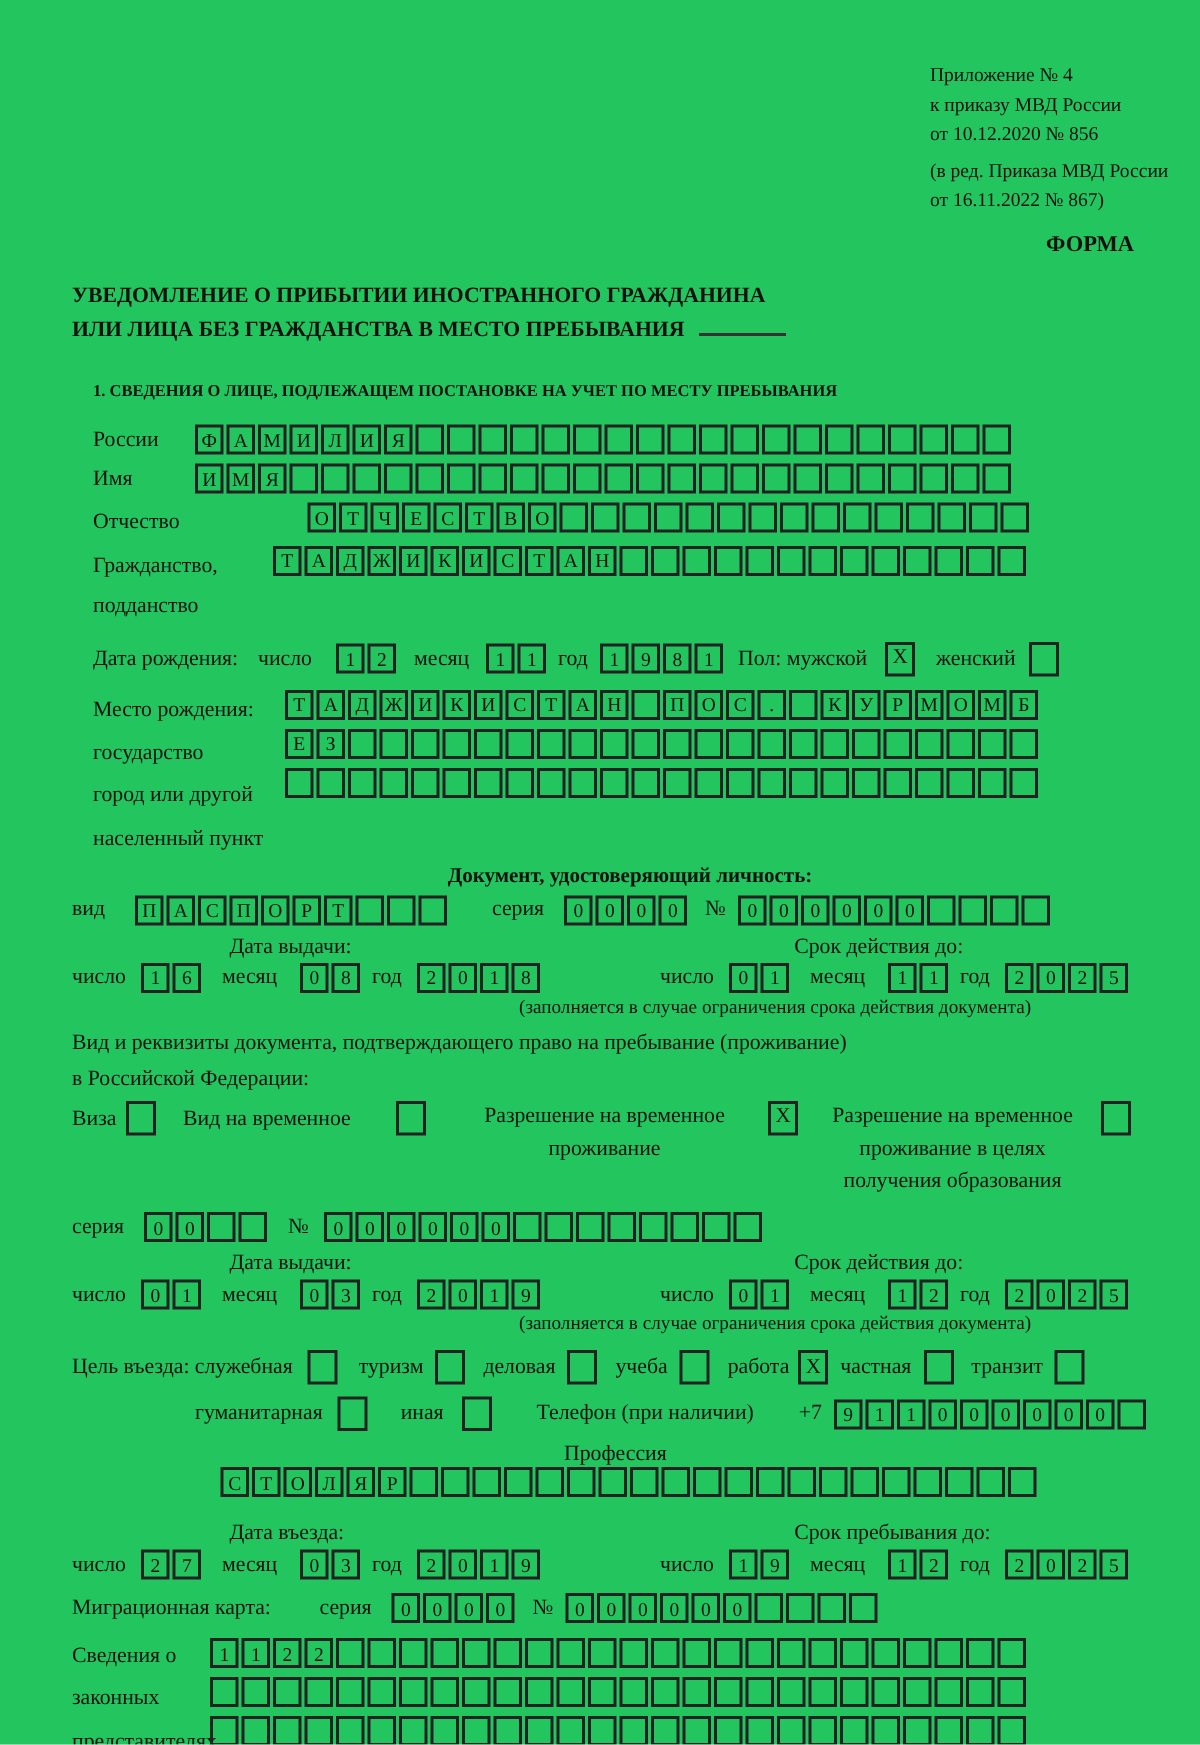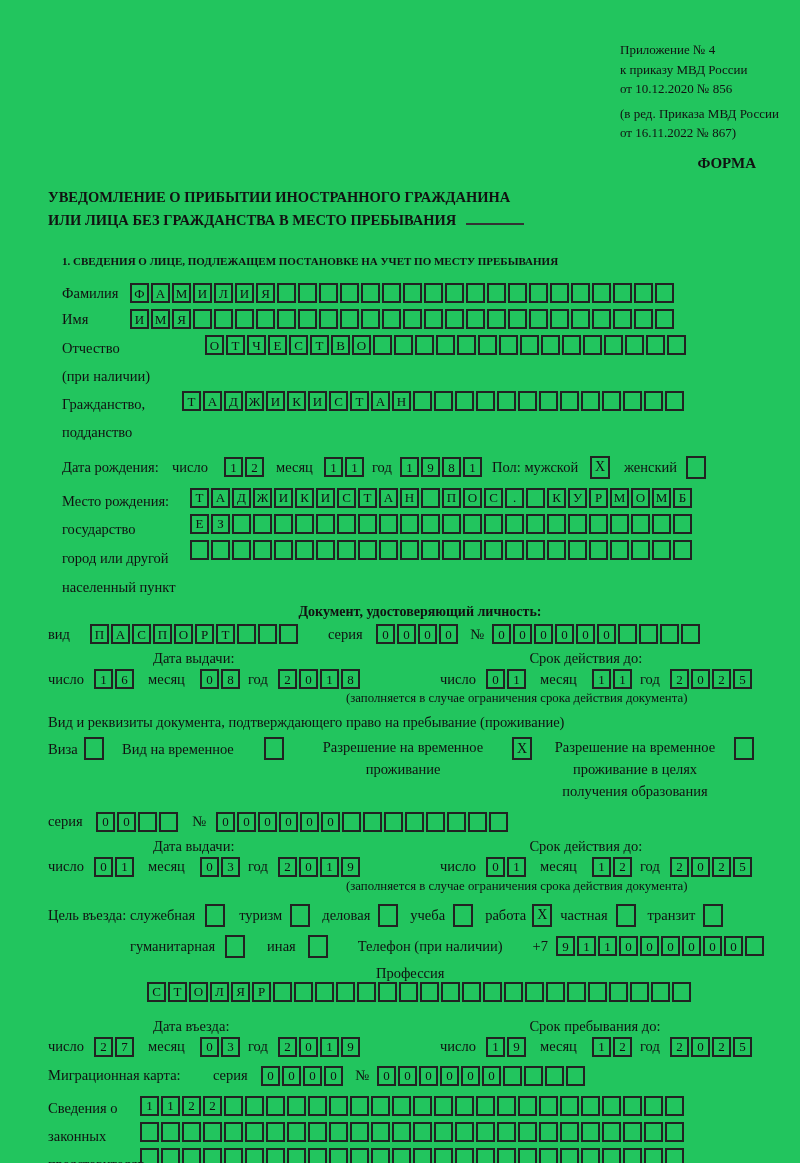--- a/index.html
+++ b/index.html
@@ -69,21 +69,21 @@
   <div class="title">
     <div>УВЕДОМЛЕНИЕ О ПРИБЫТИИ ИНОСТРАННОГО ГРАЖДАНИНА</div>
     <div>
       <span>ИЛИ ЛИЦА БЕЗ ГРАЖДАНСТВА В МЕСТО ПРЕБЫВАНИЯ</span><span class="title-underline"></span>
     </div>
   </div>
 
   <div class="section">1. СВЕДЕНИЯ О ЛИЦЕ, ПОДЛЕЖАЩЕМ ПОСТАНОВКЕ НА УЧЕТ ПО МЕСТУ ПРЕБЫВАНИЯ</div>
 
   <div class="row" style="margin-top:16px; margin-left:14px;">
-    <span class="lbl" style="width:68px">Фамилия</span>
+    <span class="lbl" style="width:68px">России</span>
     <span class="cells">
         <span class="cell">Ф</span>
         <span class="cell">А</span>
         <span class="cell">М</span>
         <span class="cell">И</span>
         <span class="cell">Л</span>
         <span class="cell">И</span>
         <span class="cell">Я</span>
         <span class="cell"></span>
         <span class="cell"></span>
@@ -135,21 +135,20 @@
         <span class="cell"></span>
         <span class="cell"></span>
         <span class="cell"></span>
         <span class="cell"></span>
       </span>
   </div>
 
   <div class="rowtop" style="margin-top:6px; margin-left:14px;">
     <span class="lblcol" style="width:143px">
       <div>Отчество</div>
-      <div>(при наличии)</div>
     </span>
     <span class="cells">
         <span class="cell">О</span>
         <span class="cell">Т</span>
         <span class="cell">Ч</span>
         <span class="cell">Е</span>
         <span class="cell">С</span>
         <span class="cell">Т</span>
         <span class="cell">В</span>
         <span class="cell">О</span>
@@ -394,20 +393,21 @@
         <span class="cell">2</span>
         <span class="cell">0</span>
         <span class="cell">2</span>
         <span class="cell">5</span>
       </span>
   </div>
 
   <div class="small-note" style="margin-top:2px; margin-left:298px;">(заполняется в случае ограничения срока действия документа)</div>
 
   <div style="margin-top:8px; font-size:14.5px;">Вид и реквизиты документа, подтверждающего право на пребывание (проживание)</div>
+  <div style="margin-top:7px; font-size:14.5px;">в Российской Федерации:</div>
 
   <div class="rowtop" style="margin-top:6px;">
     <span class="lbl" style="width:36px; padding-top:4px;">Виза</span>
     <span class="checkbox"></span>
     <span class="lbl" style="margin-left:18px; width:142px; padding-top:4px;">Вид на временное</span>
     <span class="checkbox"></span>
     <span class="center2" style="margin-left:20px; width:198px;">
       <div>Разрешение на временное</div>
       <div>проживание</div>
     </span>

